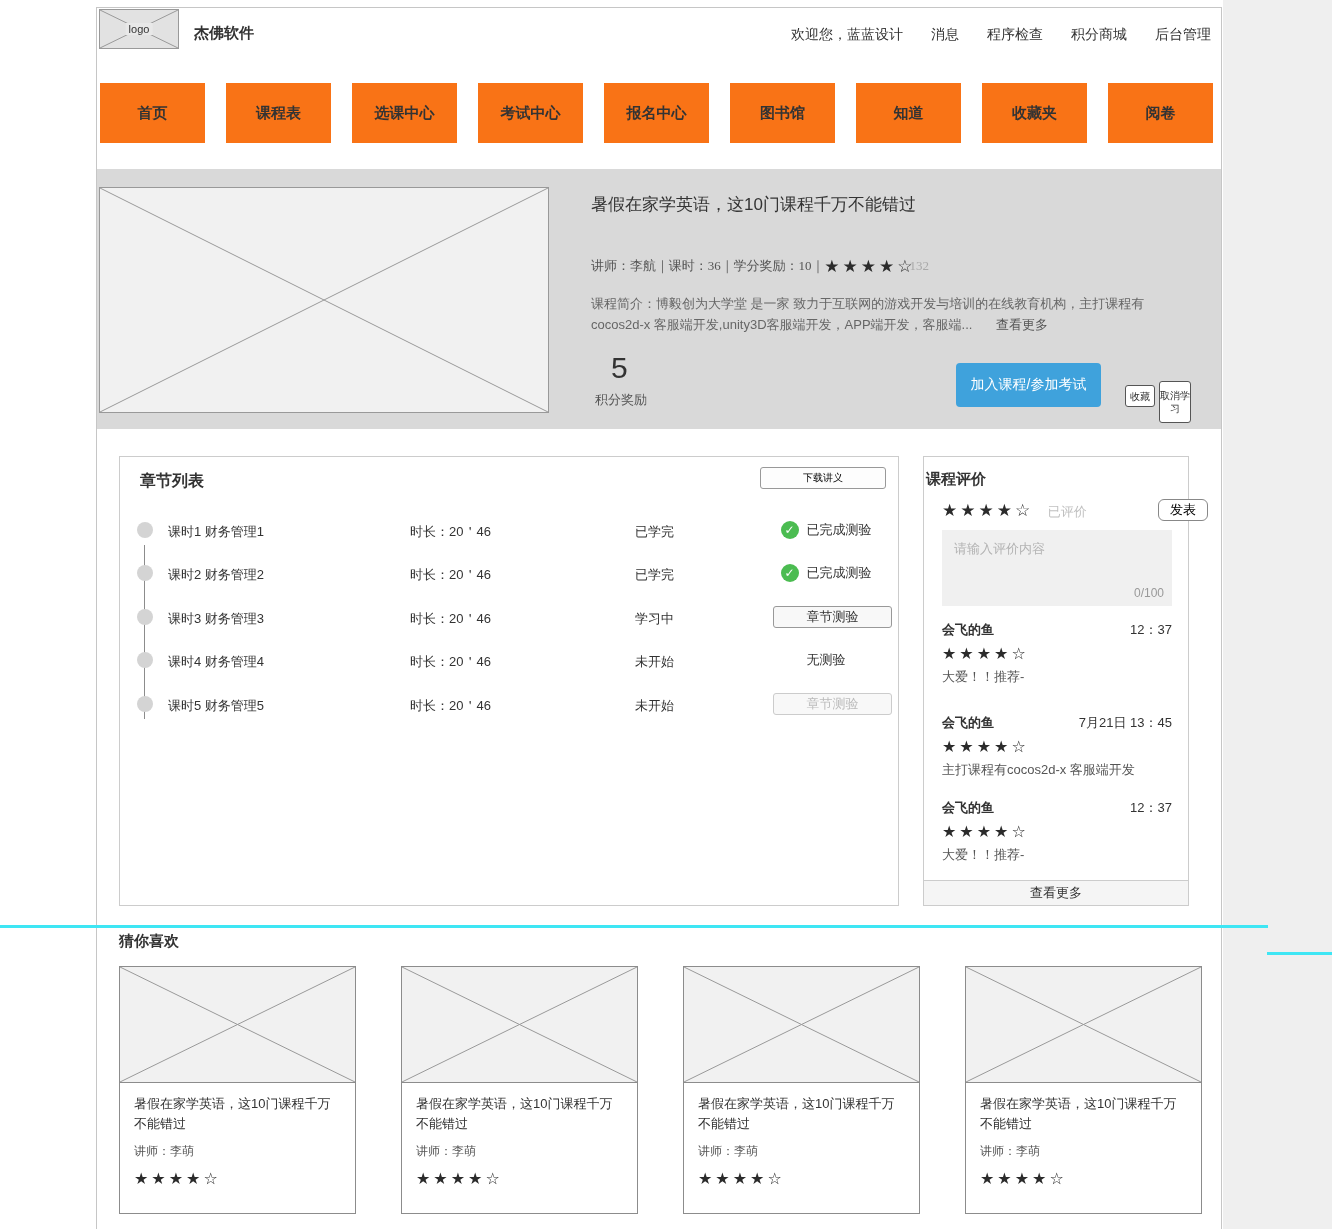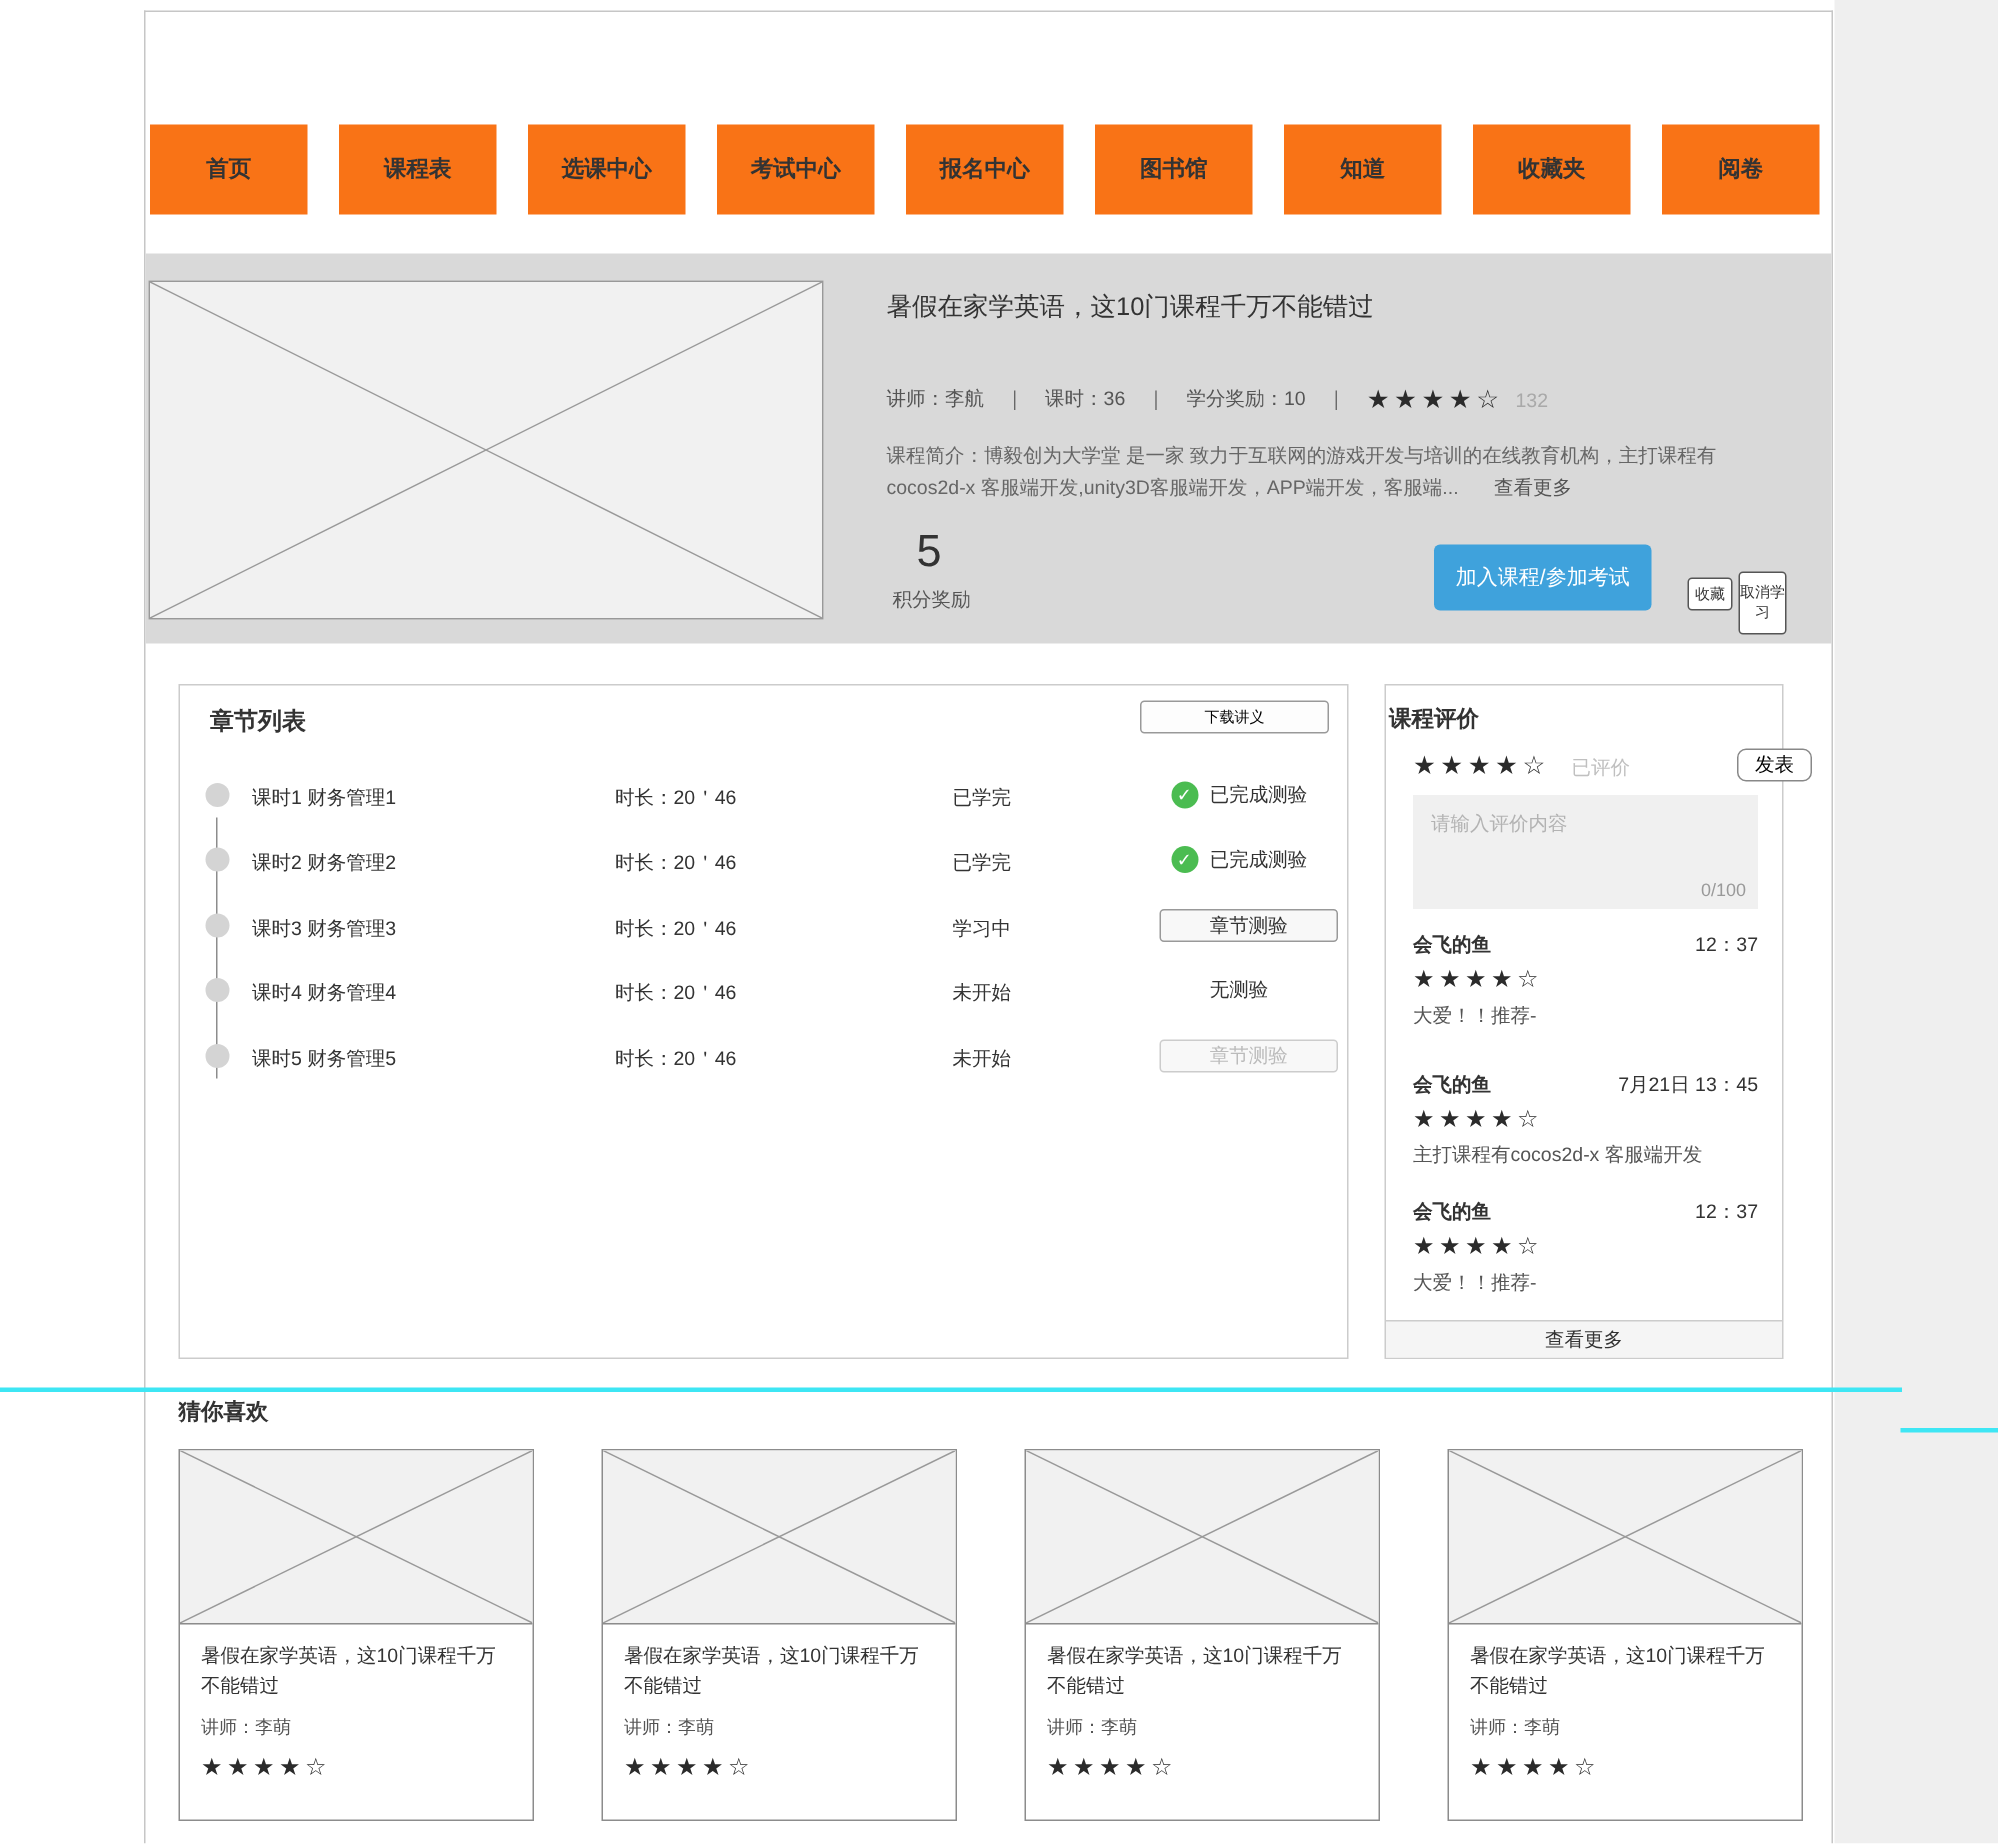--- a/index.html
+++ b/index.html
@@ -27,21 +27,21 @@
   
   .nav { position:absolute; left:3px; top:75px; display:flex; gap:21px; }
   .nav-item { width:105px; height:60px; line-height:60px; text-align:center;
     background:#f97316; font-size:15px; font-weight:bold; cursor:pointer; }
 
   
   .hero { position:absolute; left:0; top:161px; width:1124px; height:260px; background:#d9d9d9; }
   .hero-img { position:absolute; left:2px; top:18px; width:450px; height:226px; }
   .hero-title { position:absolute; left:494px; top:24px; font-size:17px; color:#333; }
   .hero-meta { position:absolute; left:494px; top:88px; font-size:13px; color:#555;
-    display:flex; align-items:center; gap:14px; }
+    display:flex; align-items:center; gap:0;font-family:Liberation Serif, serif; }
   .stars { color:#2b2b2b; letter-spacing:3px; font-size:17px; line-height:1; }
   .meta-count { color:#a9a9a9; font-size:13px; margin-left:-6px; }
   .hero-intro { position:absolute; left:494px; top:124px; width:594px; font-size:13px;
     line-height:21px; color:#666; }
   .more-link { margin-left:20px; color:#555; cursor:pointer; }
   .points { position:absolute; left:498px; top:182px; }
   .points-value { font-size:30px; color:#333; padding-left:16px; }
   .points-label { font-size:13px; color:#555; margin-top:6px; }
   .join-btn { position:absolute; left:859px; top:194px; width:145px; height:44px;
     background:#3fa2dc; color:#fff; font-size:14px; border:none; border-radius:4px; cursor:pointer; }
@@ -109,20 +109,37 @@
   .guide-1 { left:0; top:925px; width:1268px; }
   .guide-2 { left:1267px; top:952px; width:65px; }
 </style>
 </head>
 <body>
 
 <div class="right-strip"></div>
 
 <div class="page">
 
+  <div class="hdr">
+    <div class="xbox logo-box">
+      <svg viewBox="0 0 100 100" preserveAspectRatio="none">
+        <line x1="0" y1="0" x2="100" y2="100"></line>
+          <line x1="100" y1="0" x2="0" y2="100"></line>
+      </svg>
+      <span class="logo-label">logo</span>
+    </div>
+    <div class="brand">杰佛软件</div>
+    <div class="hdr-menu">
+      <span>欢迎您，蓝蓝设计</span>
+      <span>消息</span>
+      <span>程序检查</span>
+      <span>积分商城</span>
+      <span>后台管理</span>
+    </div>
+  </div>
 
   <div class="nav">
     <div class="nav-item">首页</div>
     <div class="nav-item">课程表</div>
     <div class="nav-item">选课中心</div>
     <div class="nav-item">考试中心</div>
     <div class="nav-item">报名中心</div>
     <div class="nav-item">图书馆</div>
     <div class="nav-item">知道</div>
     <div class="nav-item">收藏夹</div>

